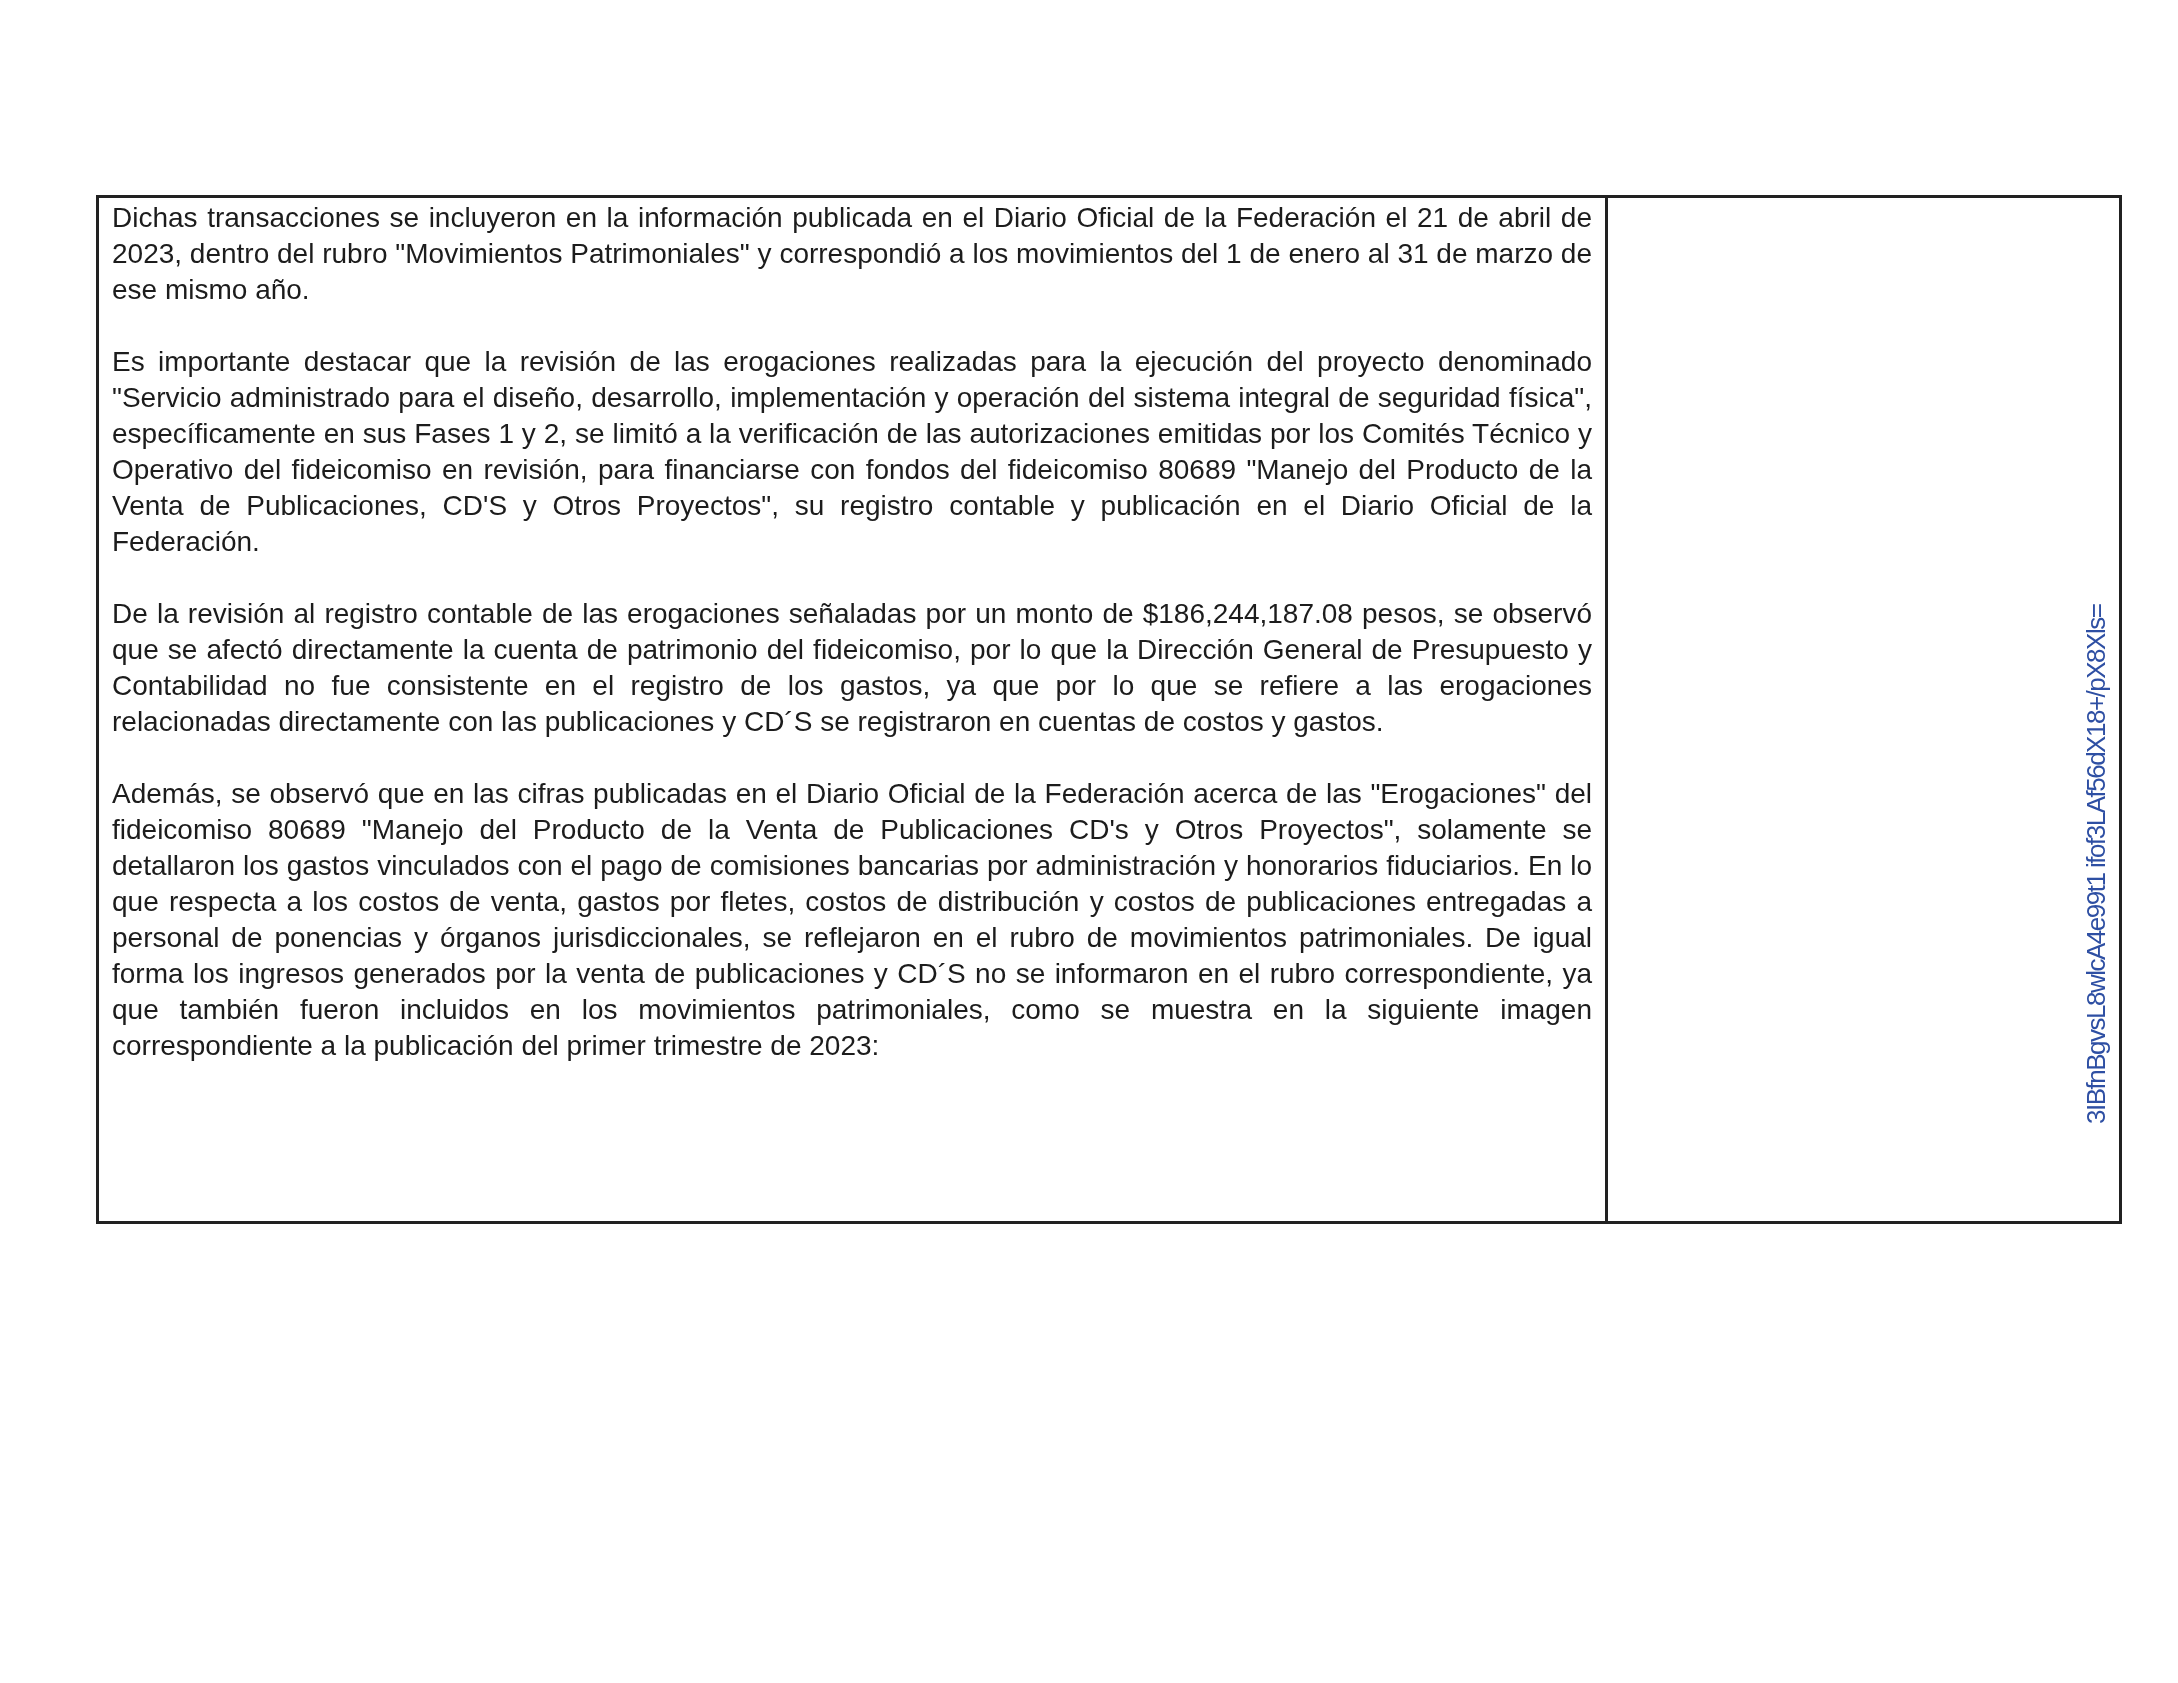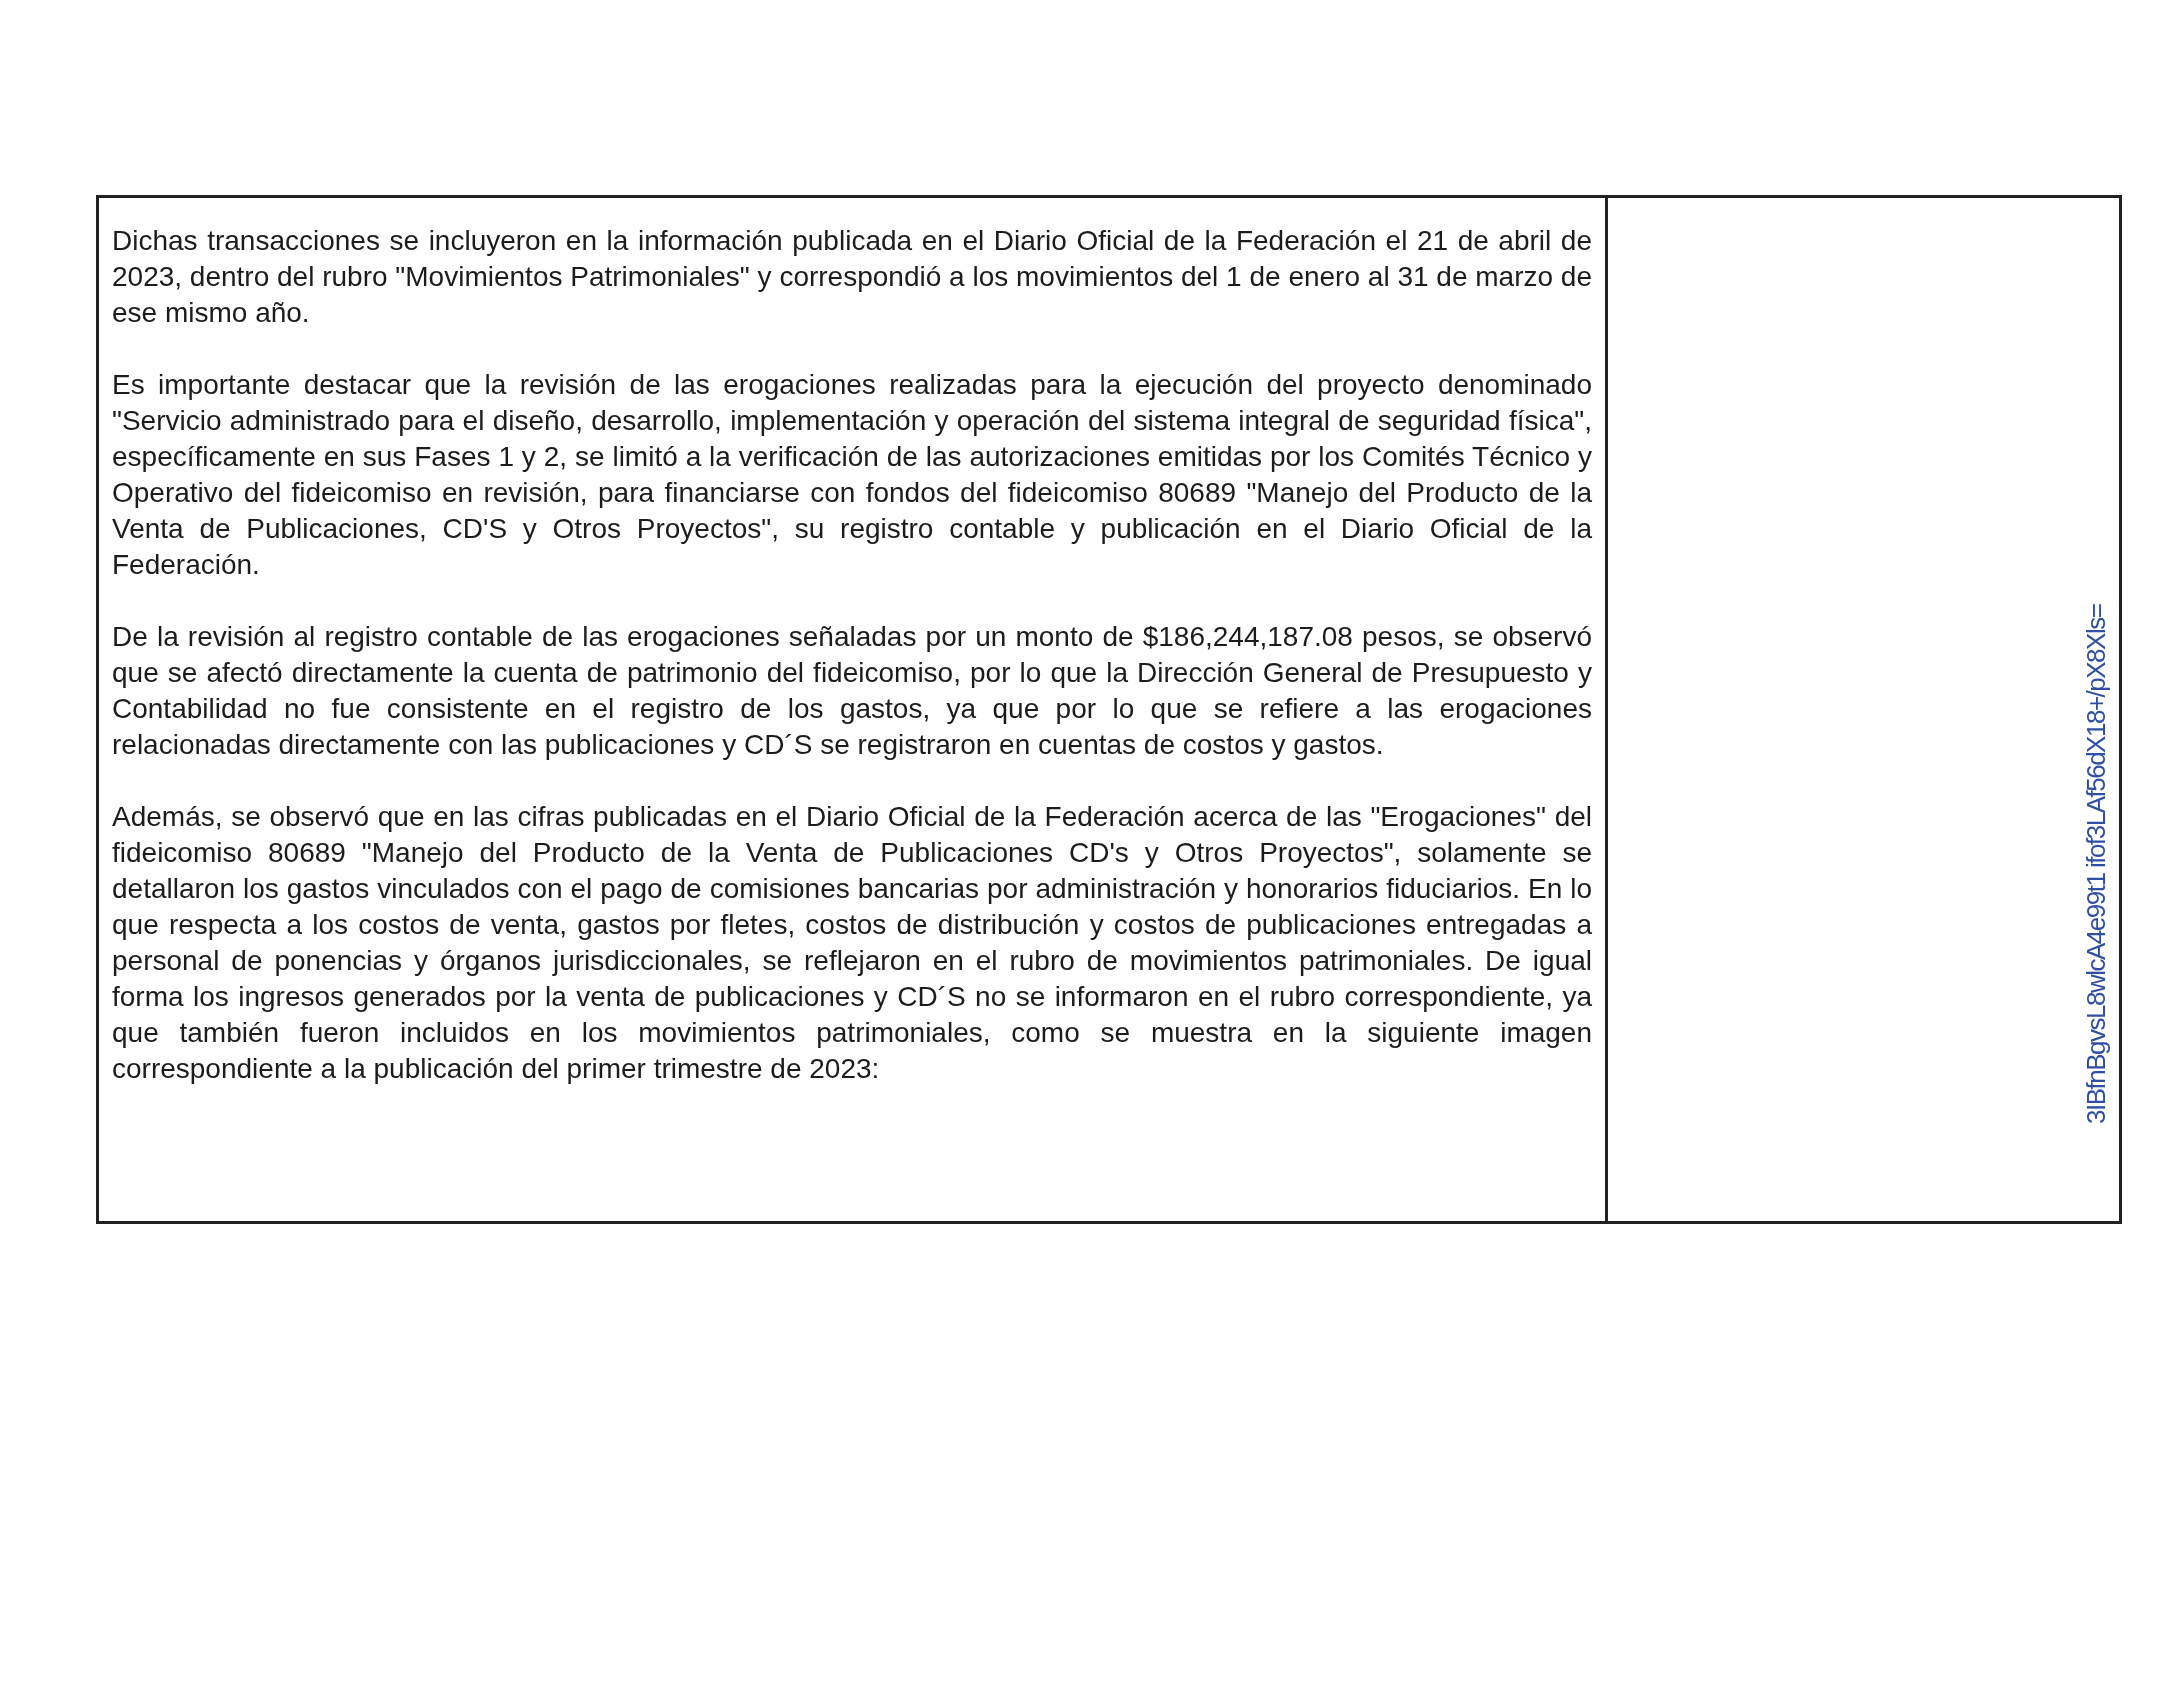--- a/index.html
+++ b/index.html
@@ -24,21 +24,21 @@
     height: 1029px;
     border: 3px solid #212121;
     box-sizing: border-box;
     display: flex;
     background: #ffffff;
   }
   .cell-left {
     width: 1509px;
     box-sizing: border-box;
     border-right: 3px solid #212121;
-    padding: 25px 13px 0 13px;
+    padding: 2px 13px 0 13px;
     color: #1c1c1c;
     font-size: 28px;
     line-height: 36px;
     text-align: justify;
   }
   .cell-left p {
     margin: 0 0 36px 0;
   }
   .cell-left p:last-child {
     margin-bottom: 16px;

